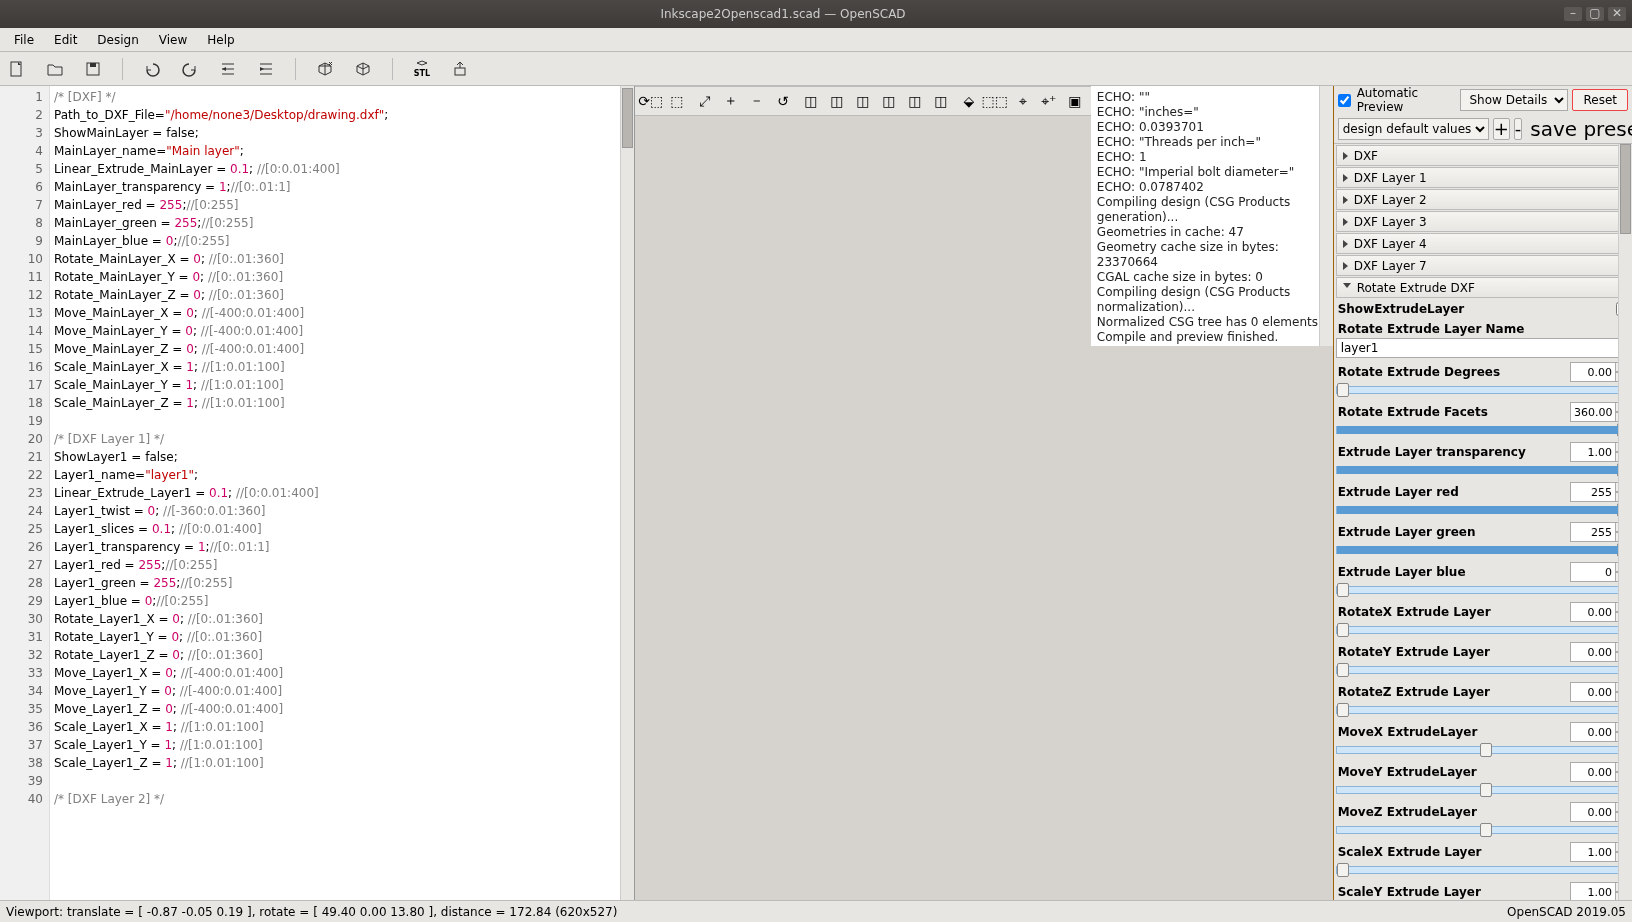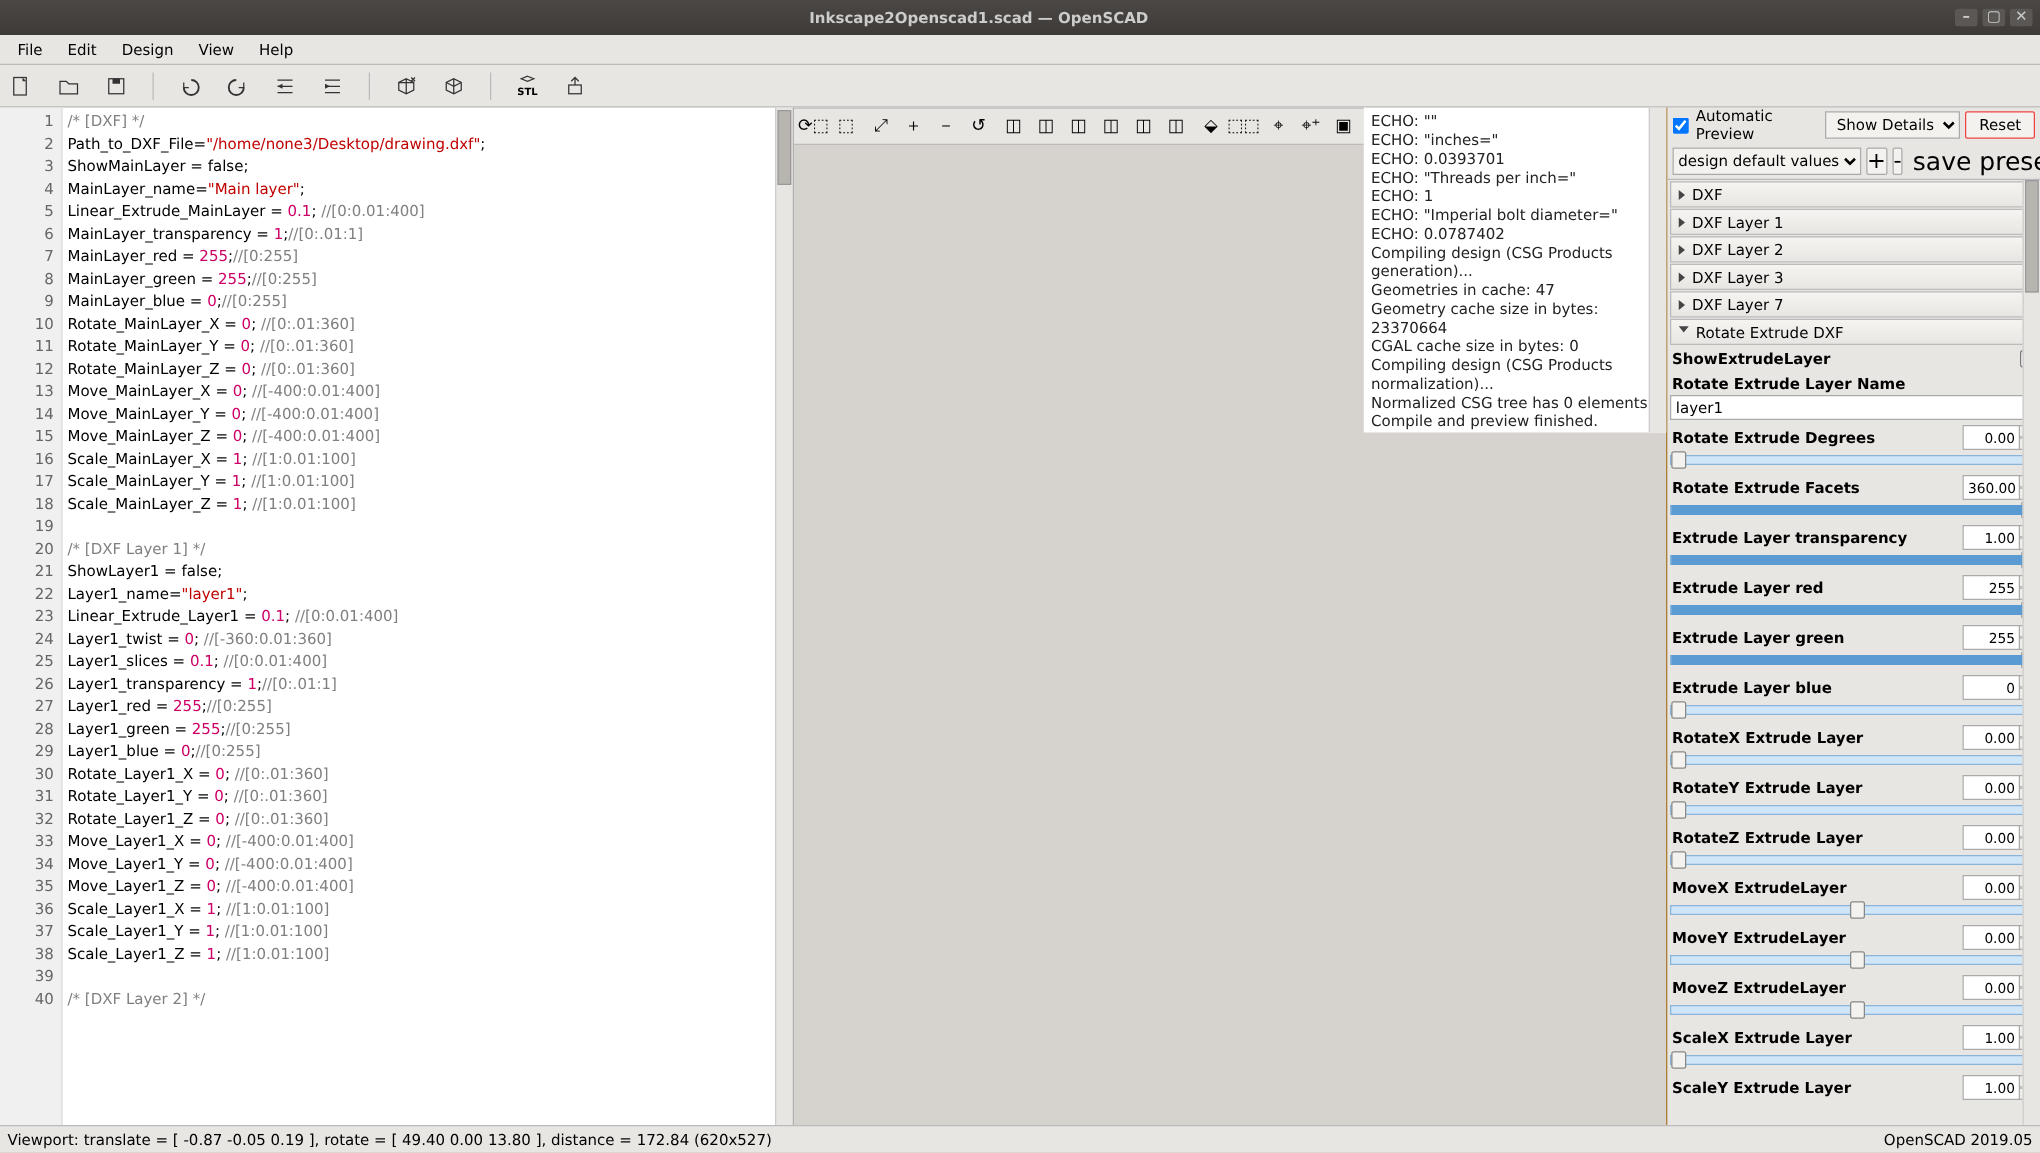--- a/index.html
+++ b/index.html
@@ -1,17 +1,17 @@
 <!DOCTYPE html>
 <html><head>
 <meta charset="utf-8">
 <style>
 * { margin: 0; padding: 0; box-sizing: border-box; font-family: "DejaVu Sans", "Liberation Sans", Arial, sans-serif; font-size: 12px; }
 body { background: #d6d2ce; height: 922px; width: 1632px; overflow: hidden; display: flex; flex-direction: column; }
-.titlebar { height: 28px; background: linear-gradient(#4a4744, #3d3a37); color: #ccc; display: flex; align-items: center; padding: 0 6px; font-weight: bold; }
+.titlebar { height: 28px; background: linear-gradient(#4a4744, #3d3a37); color: #ccc; display: flex; align-items: center; padding: 0 6px; }
 .titlebar .title { flex: 1; text-align: center; font-size: 12px; }
 .titlebar .winbtn { width: 18px; height: 14px; margin-left: 4px; background: #5a5754; border-radius: 2px; text-align: center; line-height: 12px; cursor: pointer; }
 .menubar { height: 24px; background: #e8e6e3; border-bottom: 1px solid #bbb; display: flex; align-items: center; padding: 0 4px; }
 .menubar .menuitem { padding: 2px 10px; cursor: pointer; }
 .toolbar { height: 34px; background: #e8e6e3; border-bottom: 1px solid #bbb; display: flex; align-items: center; padding: 0 4px; gap: 12px; }
 .toolbar .tbtn { width: 26px; height: 26px; display: flex; align-items: center; justify-content: center; border: 1px solid transparent; border-radius: 2px; cursor: pointer; }
 .toolbar .sep { width: 1px; height: 22px; background: #bbb; margin: 0 4px; }
 .content { flex: 1; display: flex; overflow: hidden; }
 .editor-pane { width: 635px; display: flex; border-right: 1px solid #999; background: #fff; position: relative; }
 .gutter { width: 50px; background: #f0f0f0; border-right: 1px solid #ddd; text-align: right; padding: 2px 6px 2px 2px; color: #666; font-family: "DejaVu Sans Mono", monospace; font-size: 13px; line-height: 18px; }
@@ -317,20 +317,24 @@
       <div class="tree-item">
           <span class="tri"></span>
           <span>DXF Layer 2</span>
         </div>
       <div class="tree-item">
           <span class="tri"></span>
           <span>DXF Layer 3</span>
         </div>
       <div class="tree-item">
           <span class="tri"></span>
+          <span>DXF Layer 4</span>
+        </div>
+      <div class="tree-item">
+          <span class="tri"></span>
           <span>DXF Layer 7</span>
         </div>
       <div class="tree-item expanded">
           <span class="tri"></span>
           <span>Rotate Extrude DXF</span>
         </div>
 
       <div class="param">
           <div class="row">
             <span class="label">ShowExtrudeLayer</span>

